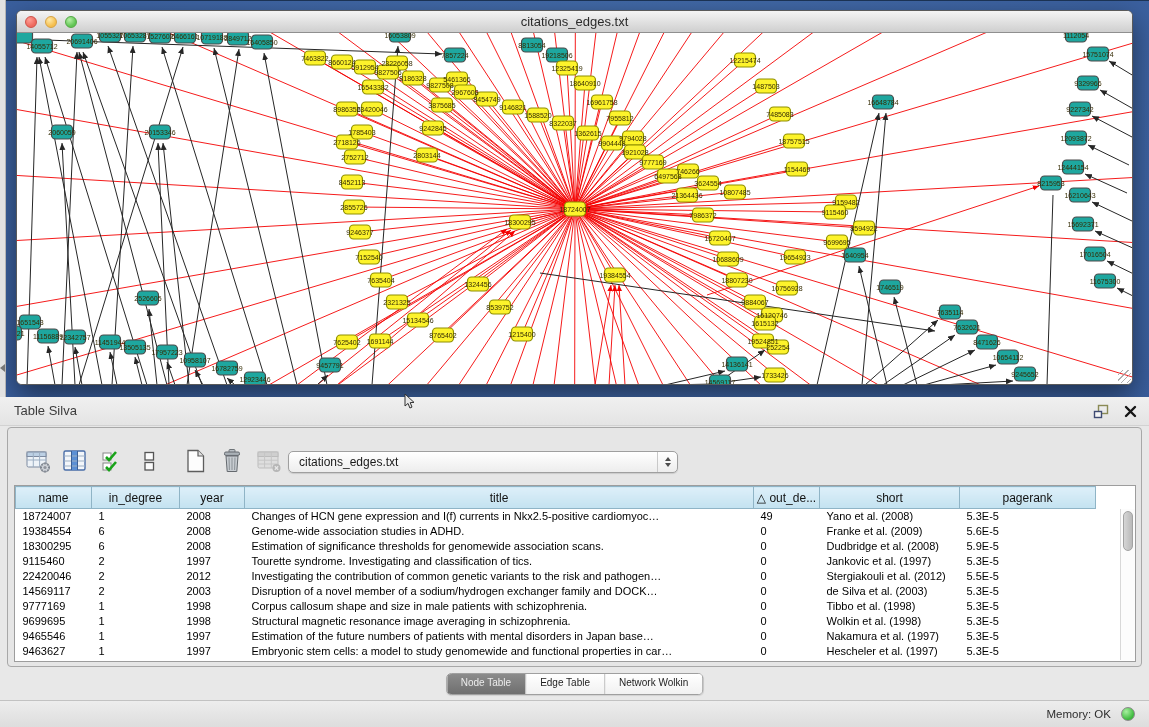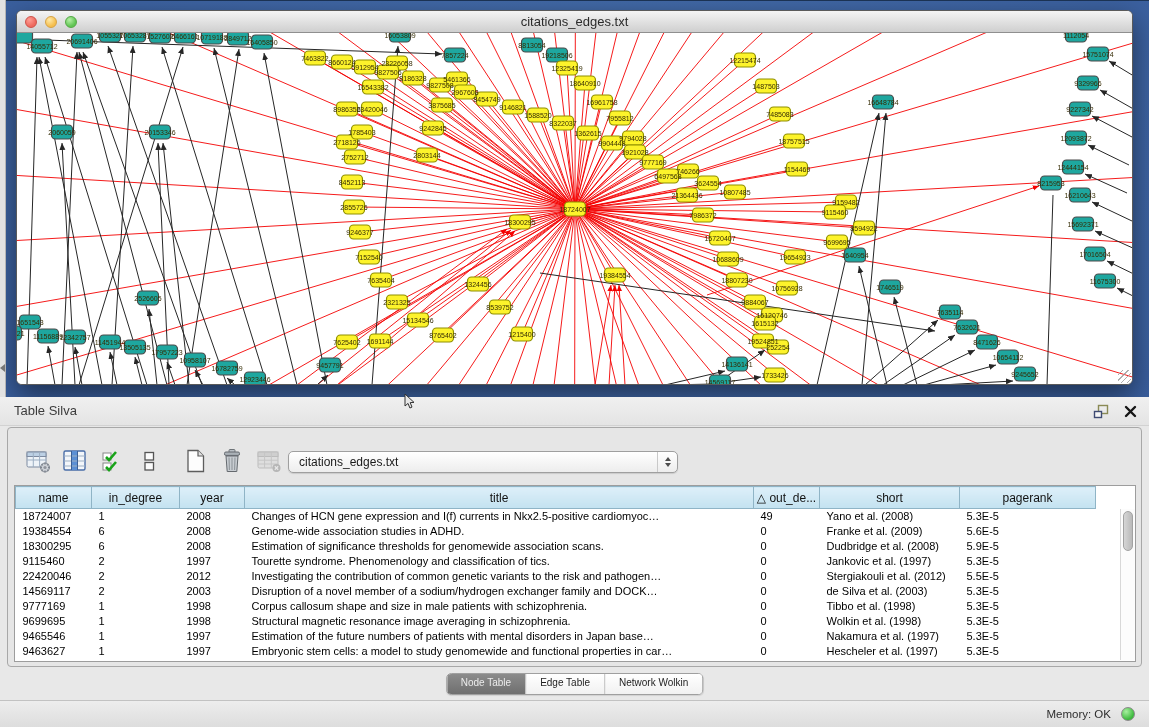--- a/index.html
+++ b/index.html
@@ -710,21 +710,21 @@
             <td>Estimation of significance thresholds for genomewide association scans.</td>
             <td>0</td>
             <td>Dudbridge et al. (2008)</td>
             <td>5.9E-5</td>
             <td></td>
           </tr>
           <tr>
             <td>9115460</td>
             <td>2</td>
             <td>1997</td>
-            <td>Tourette syndrome. Phenomenology and classification of tics.</td>
+            <td>Tourette syndrome. Investigating and classification of tics.</td>
             <td>0</td>
             <td>Jankovic et al. (1997)</td>
             <td>5.3E-5</td>
             <td></td>
           </tr>
           <tr>
             <td>22420046</td>
             <td>2</td>
             <td>2012</td>
             <td>Investigating the contribution of common genetic variants to the risk and pathogen…</td>

